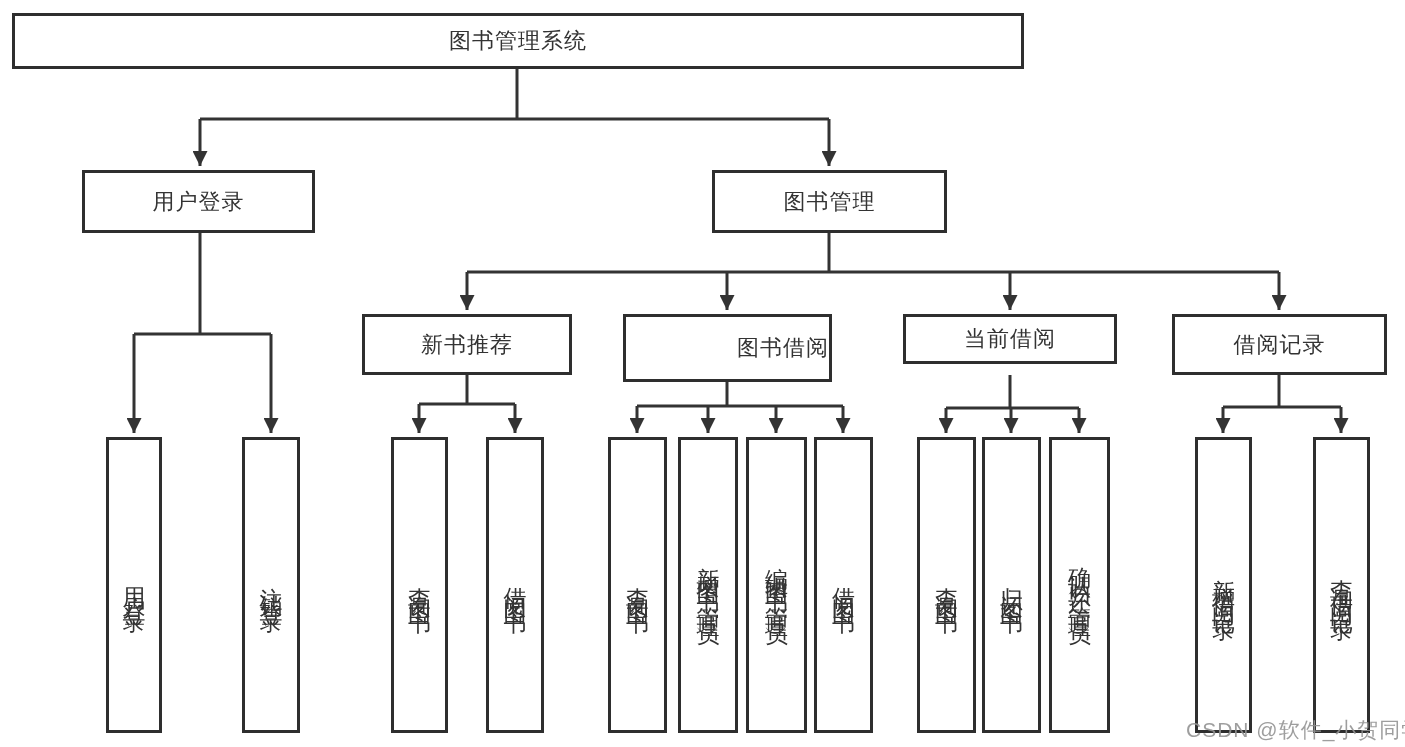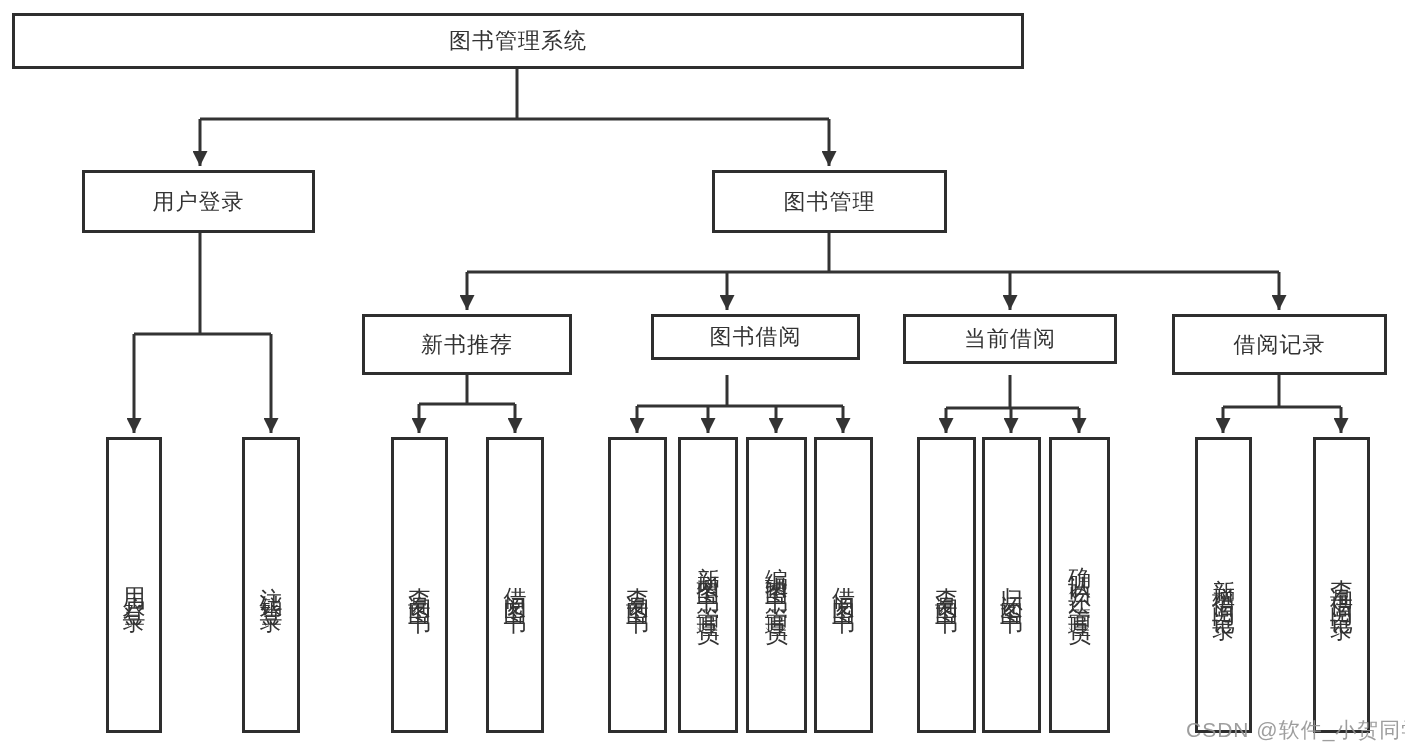--- a/index.html
+++ b/index.html
@@ -116,21 +116,21 @@
   <div class="node" style="left:82px; top:170px; width:233px; height:63px;">
     <span class="hlabel">用户登录</span>
   </div>
   <div class="node" style="left:362px; top:314px; width:210px; height:61px;">
     <span class="hlabel">新书推荐</span>
   </div>
 
   <div class="node" style="left:712px; top:170px; width:235px; height:63px;">
     <span class="hlabel">图书管理</span>
   </div>
-  <div class="node" style="left:651px; top:314px; width:209px; height:46px;">
+  <div class="node" style="left:623px; top:314px; width:209px; height:68px;justify-content:flex-end;">
     <span class="hlabel">图书借阅</span>
   </div>
   <div class="node" style="left:903px; top:314px; width:214px; height:50px;">
     <span class="hlabel">当前借阅</span>
   </div>
   <div class="node" style="left:1172px; top:314px; width:215px; height:61px;">
     <span class="hlabel">借阅记录</span>
   </div>
 
   <div class="node vbox" style="left:106px; width:56px;">

